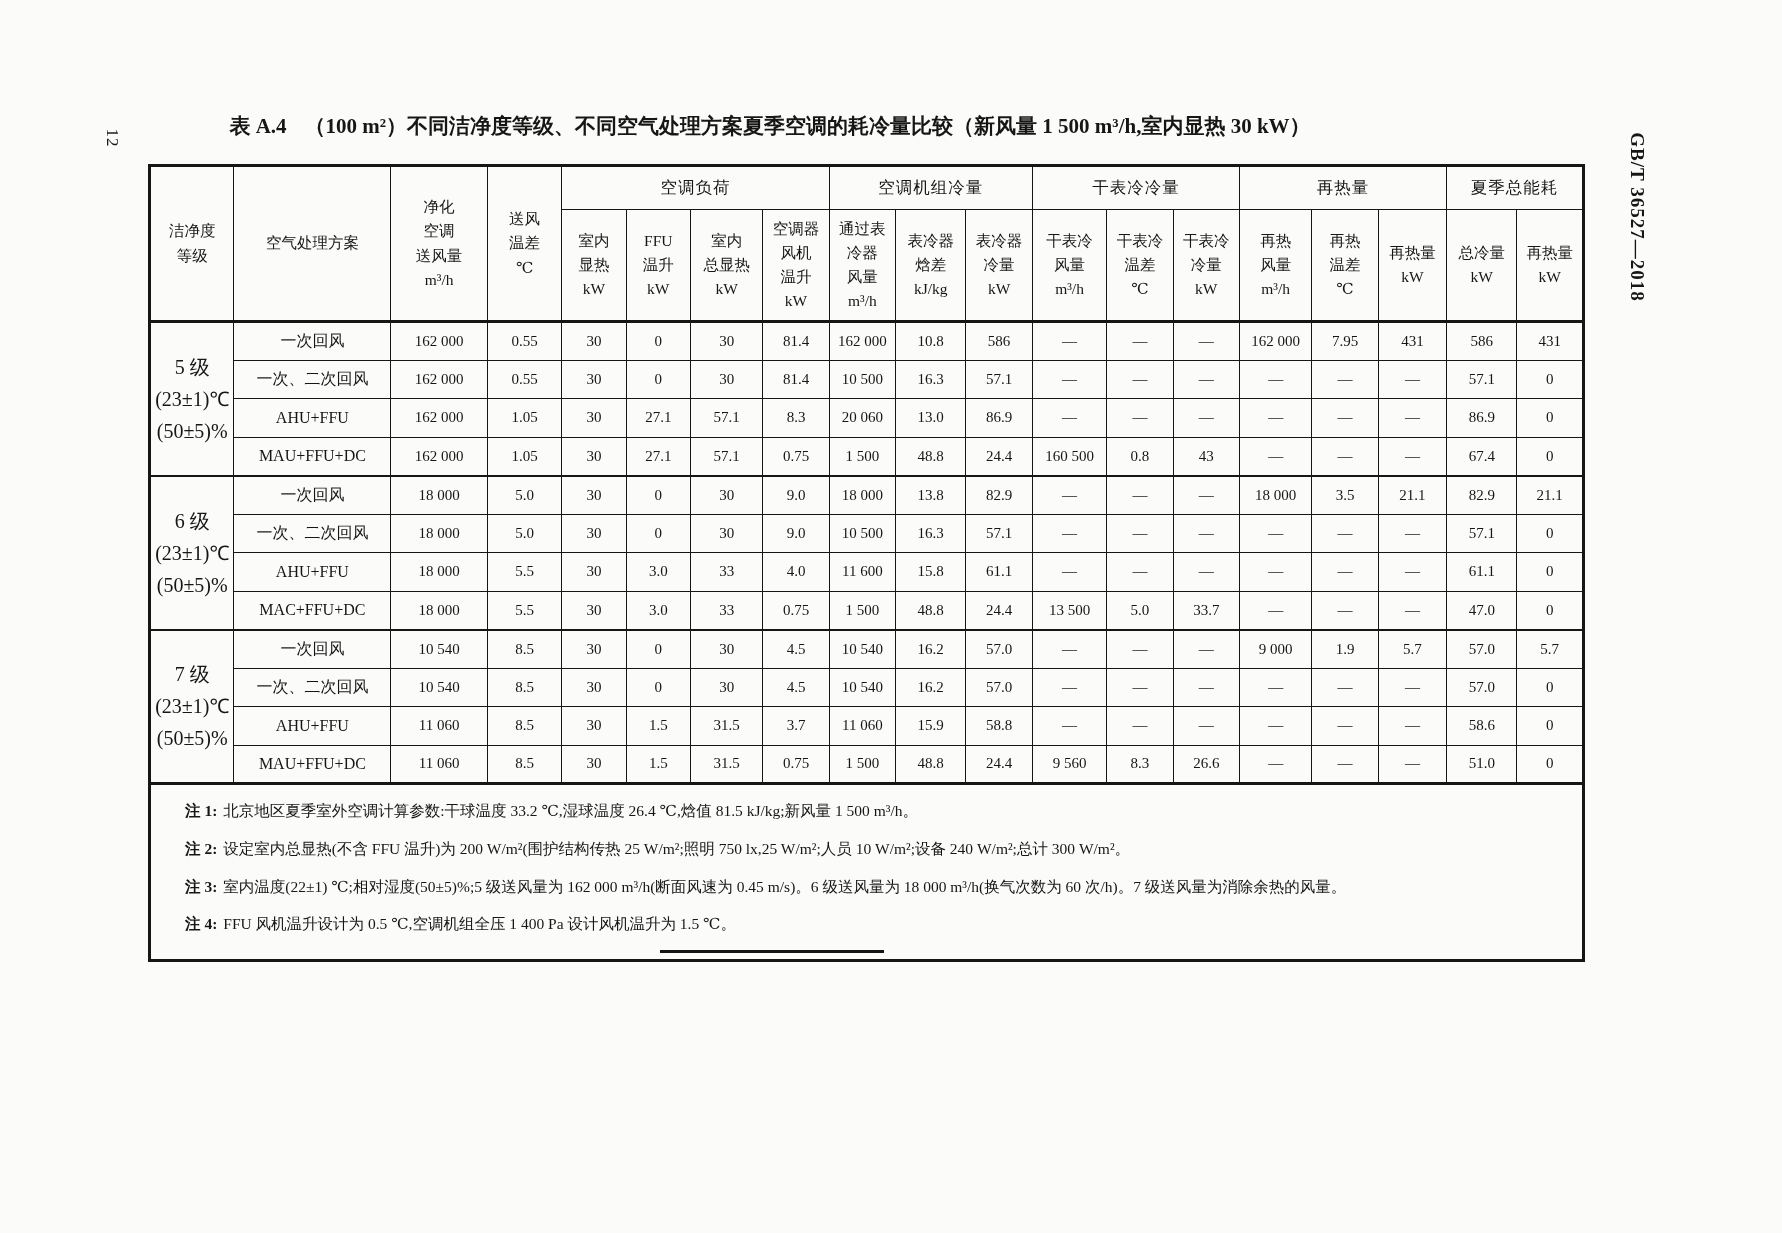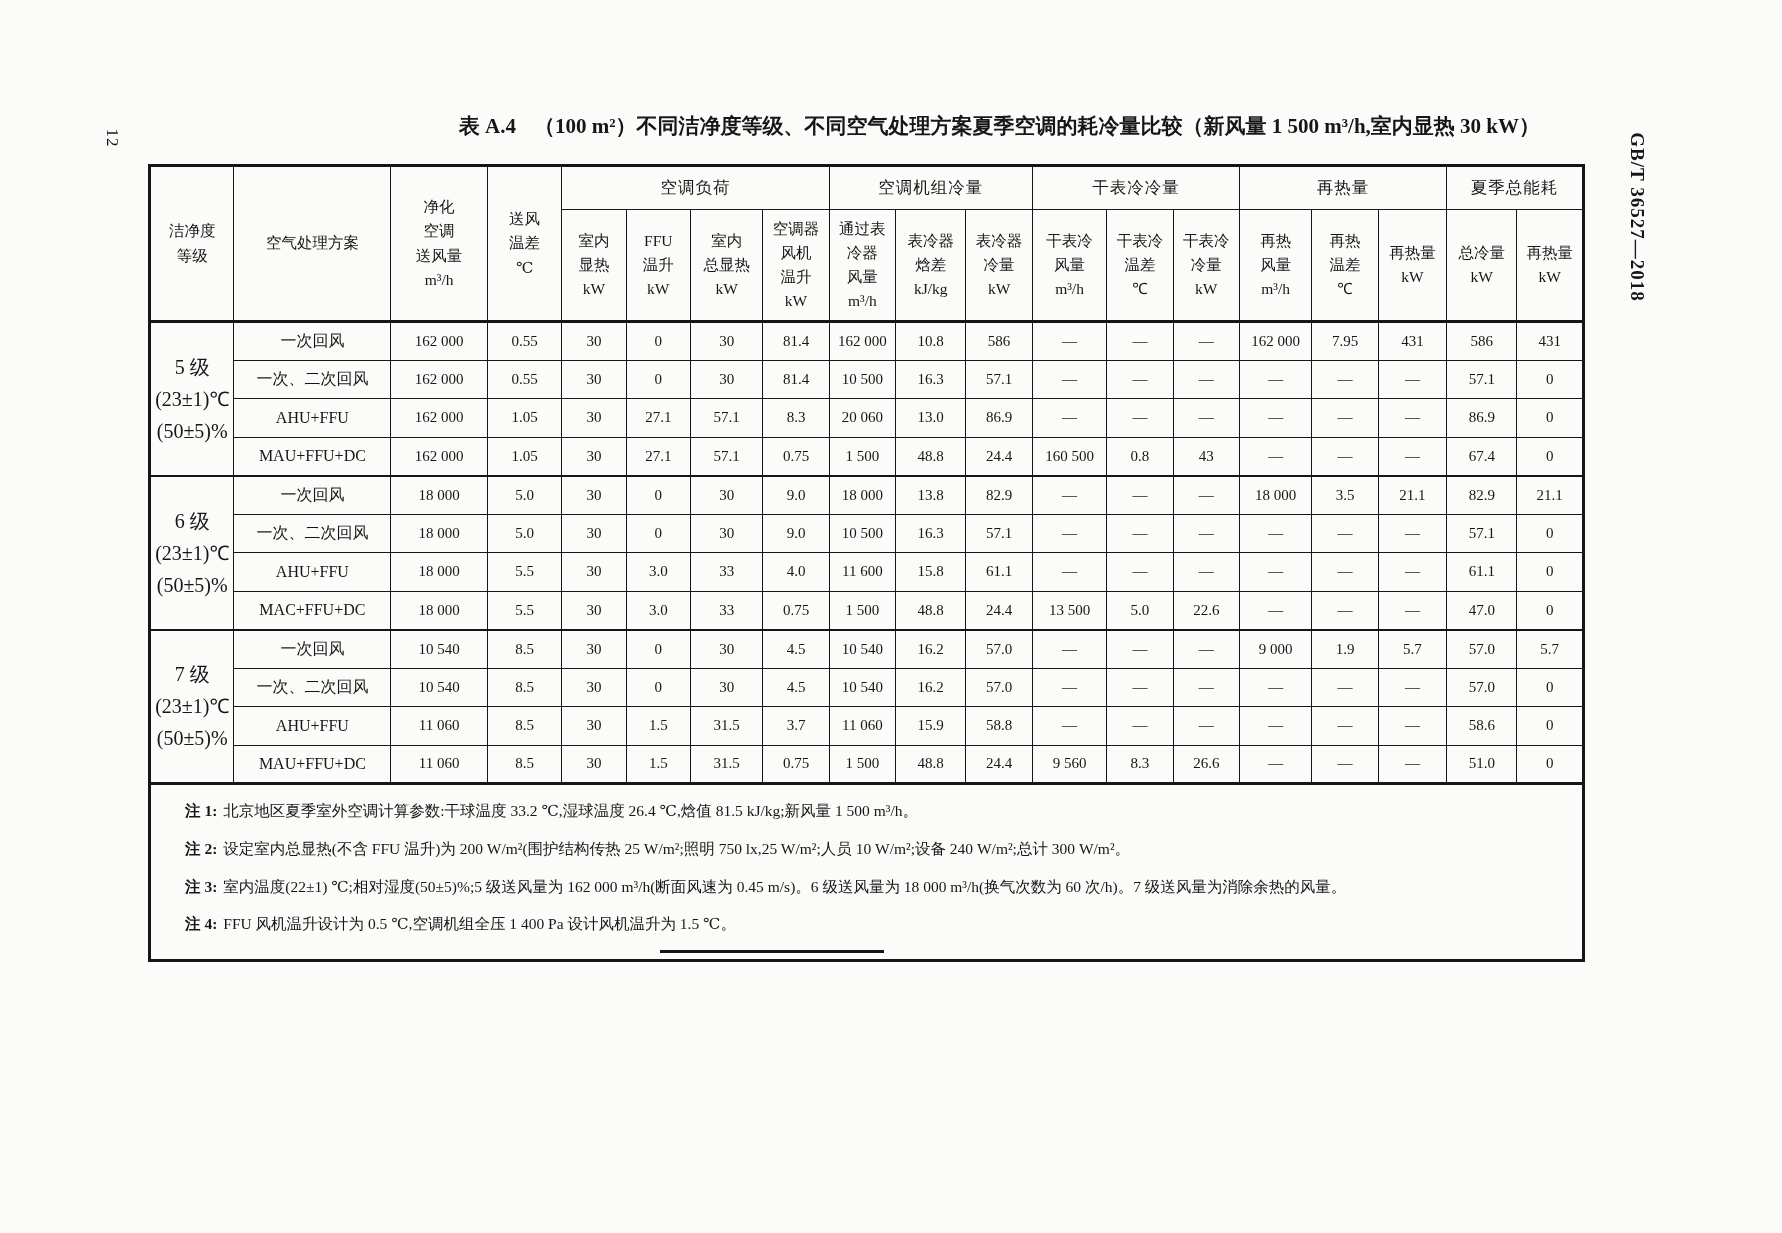--- a/index.html
+++ b/index.html
@@ -18,38 +18,38 @@
     transform:rotate(90deg);transform-origin:center;
   }
   .standard-code{
     position:absolute;left:1512px;top:206px;width:250px;
     text-align:center;font-weight:bold;font-size:19px;letter-spacing:1px;
     transform:rotate(90deg);transform-origin:center;
     white-space:nowrap;
   }
   .doc-title{
     position:absolute;top:112px;left:0;width:1540px;
-    text-align:right;font-weight:bold;font-size:21px;
+    text-align:center;font-weight:bold;font-size:21px;
     white-space:nowrap;
   }
   .doc-title .gap{display:inline-block;width:18px;}
   .table-wrap{position:absolute;left:148px;top:164px;width:1437px;}
   table.main{
     border-collapse:collapse;width:100%;table-layout:fixed;
     border:3px solid #161616;
   }
   th,td{
     border:1.6px solid #161616;
     text-align:center;vertical-align:middle;
     padding:1px 2px;
     font-weight:normal;
     overflow:hidden;
   }
   thead tr:first-child{height:44px;}
-  thead tr:nth-child(2){height:112px;font-family:Liberation Serif, serif;}
+  thead tr:nth-child(2){height:112px;}
   thead th{font-size:15.5px;line-height:1.5;text-align:center;}
   thead th.h-group{font-size:16.5px;letter-spacing:1px;}
   thead th div{line-height:1.55;}
   thead tr:last-child th{border-bottom:3px solid #161616;}
   thead th[rowspan]{border-bottom:3px solid #161616;}
   tbody tr{height:38.5px;}
   tbody td{font-size:15px;}
   tbody td.scheme{font-size:16px;}
   tbody td.rg-label{font-size:20px;line-height:1.6;}
   tbody tr.group-start td{border-top:2.8px solid #161616;font-family:Liberation Serif, serif;}
@@ -364,21 +364,21 @@
             <td>5.5</td>
             <td>30</td>
             <td>3.0</td>
             <td>33</td>
             <td>0.75</td>
             <td>1 500</td>
             <td>48.8</td>
             <td>24.4</td>
             <td>13 500</td>
             <td>5.0</td>
-            <td>22.6</td>
+            <td>33.7</td>
             <td>—</td>
             <td>—</td>
             <td>—</td>
             <td>47.0</td>
             <td>0</td>
           </tr>
           <tr class="group-start">
             <td rowspan="4" class="rg-label">
               <div>7 级</div>
               <div>(23±1)℃</div>

